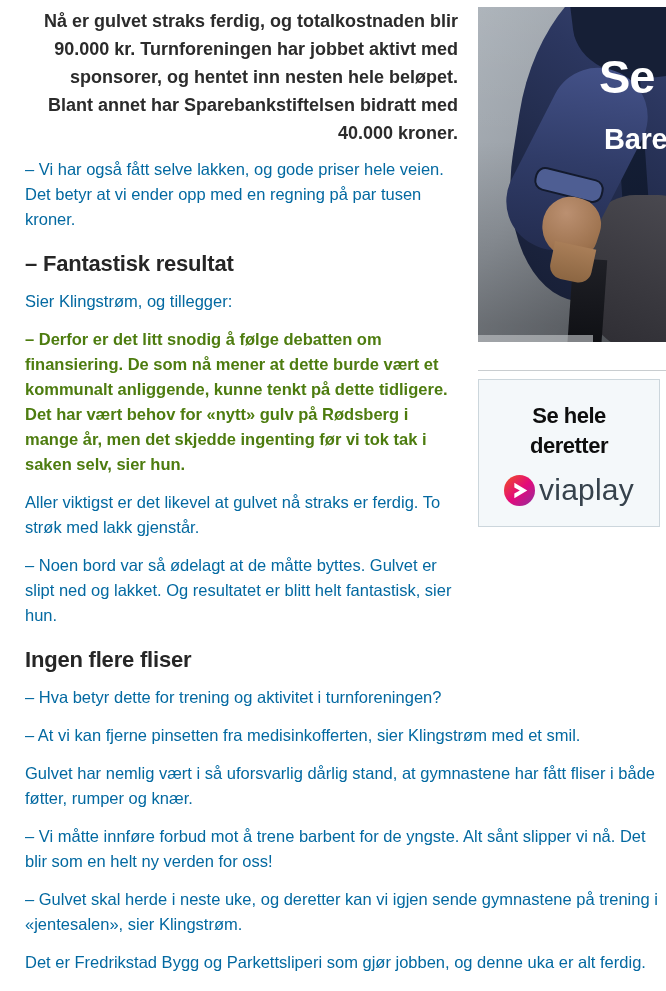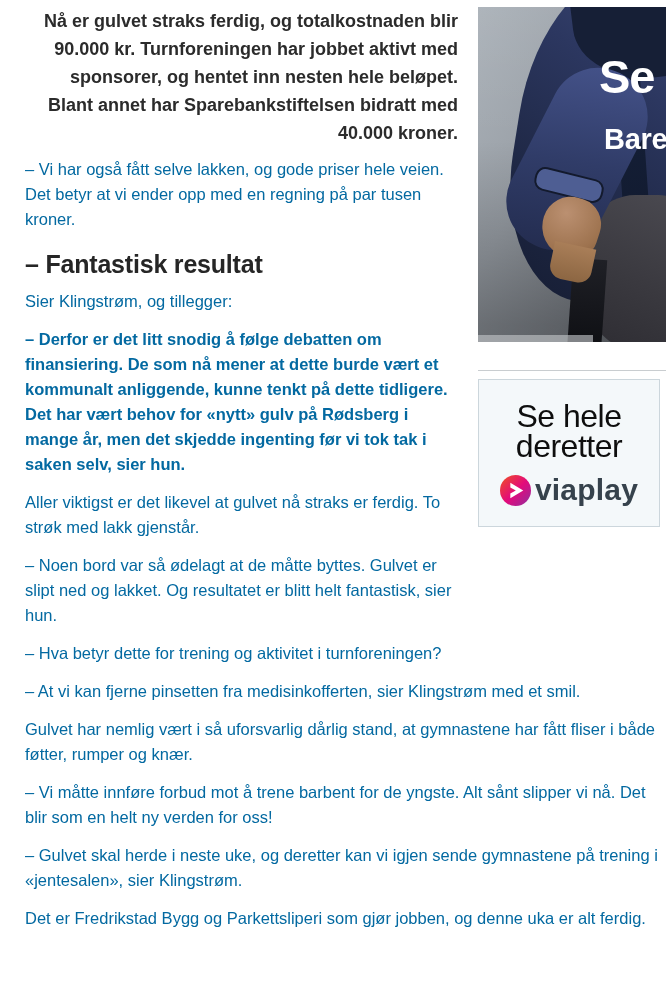--- a/index.html
+++ b/index.html
@@ -48,30 +48,30 @@
   .ad-bare { position:absolute; top:116px; left:126px; color:#fff; font-size:29px; font-weight:bold; letter-spacing:-0.3px; }
 
   .rail-divider { border: 0; border-top: 1px solid #c9cdd0; margin: 28px 0 8px 0; }
 
   
   .viaplay-box {
     width: 180px; height: 146px; margin-right: 6px;
     border: 1px solid #ccd6dc; background: #f4f8fa;
     text-align: center; cursor: pointer;
   }
-  .viaplay-headline { padding-top: 21px; font-weight: normal; font-size: 32px; line-height: 30px;
+  .viaplay-headline { padding-top: 21px; font-weight: bold; font-size: 22px; line-height: 30px;
     color: #0e0e0e; letter-spacing: -0.5px; }
-  .viaplay-logo { display: flex; align-items: center; justify-content: center; gap: 4px; margin-top: 12px; font-weight: bold; }
+  .viaplay-logo { display: flex; align-items: center; justify-content: center; gap: 4px; margin-top: 12px; }
   .viaplay-word { font-size: 30px; color: #36424c; letter-spacing: 0.2px; }
 
   
   .para { font-size: 16.5px; line-height: 25px; color: #0369a1; margin: 0 0 13px 0; }
   .lead { font-size: 18px; line-height: 28px; font-weight: bold; color: #2b2b2b; margin: 0 0 10px 0; text-align: right; }
-  .bold { font-weight: bold; color: #0369a1; }
-  .section-heading { font-size: 25px; line-height: 28px; font-weight: bold; color: #262626;
+  .bold { font-weight: bold; color: #4d7c0f; }
+  .section-heading { font-size: 22px; line-height: 28px; font-weight: bold; color: #262626;
     margin: 18px 0 11px 0; letter-spacing: -0.2px; }
 </style>
 </head>
 <body>
 
 <div class="page">
 
   <aside class="rail">
 
     <div class="photo-ad">
@@ -116,20 +116,21 @@
   </aside>
 
   <div>
       <p class="para lead">Nå er gulvet straks ferdig, og totalkostnaden blir 90.000 kr. Turnforeningen har jobbet aktivt med sponsorer, og hentet inn nesten hele beløpet. Blant annet har Sparebankstiftelsen bidratt med 40.000 kroner.</p>
       <p class="para">– Vi har også fått selve lakken, og gode priser hele veien. Det betyr at vi ender opp med en regning på par tusen kroner.</p>
       <h2 class="section-heading">– Fantastisk resultat</h2>
       <p class="para">Sier Klingstrøm, og tillegger:</p>
       <p class="para bold">– Derfor er det litt snodig å følge debatten om finansiering. De som nå mener at dette burde vært et kommunalt anliggende, kunne tenkt på dette tidligere. Det har vært behov for «nytt» gulv på Rødsberg i mange år, men det skjedde ingenting før vi tok tak i saken selv, sier hun.</p>
       <p class="para">Aller viktigst er det likevel at gulvet nå straks er ferdig. To strøk med lakk gjenstår.</p>
       <p class="para">– Noen bord var så ødelagt at de måtte byttes. Gulvet er slipt ned og lakket. Og resultatet er blitt helt fantastisk, sier hun.</p>
+      <h2 class="section-heading">Ingen flere fliser</h2>
       <p class="para">– Hva betyr dette for trening og aktivitet i turnforeningen?</p>
       <p class="para">– At vi kan fjerne pinsetten fra medisinkofferten, sier Klingstrøm med et smil.</p>
       <p class="para">Gulvet har nemlig vært i så uforsvarlig dårlig stand, at gymnastene har fått fliser i både føtter, rumper og knær.</p>
       <p class="para">– Vi måtte innføre forbud mot å trene barbent for de yngste. Alt sånt slipper vi nå. Det blir som en helt ny verden for oss!</p>
       <p class="para">– Gulvet skal herde i neste uke, og deretter kan vi igjen sende gymnastene på trening i «jentesalen», sier Klingstrøm.</p>
       <p class="para">Det er Fredrikstad Bygg og Parkettsliperi som gjør jobben, og denne uka er alt ferdig.</p>
     </div>
 
 </div>
 

